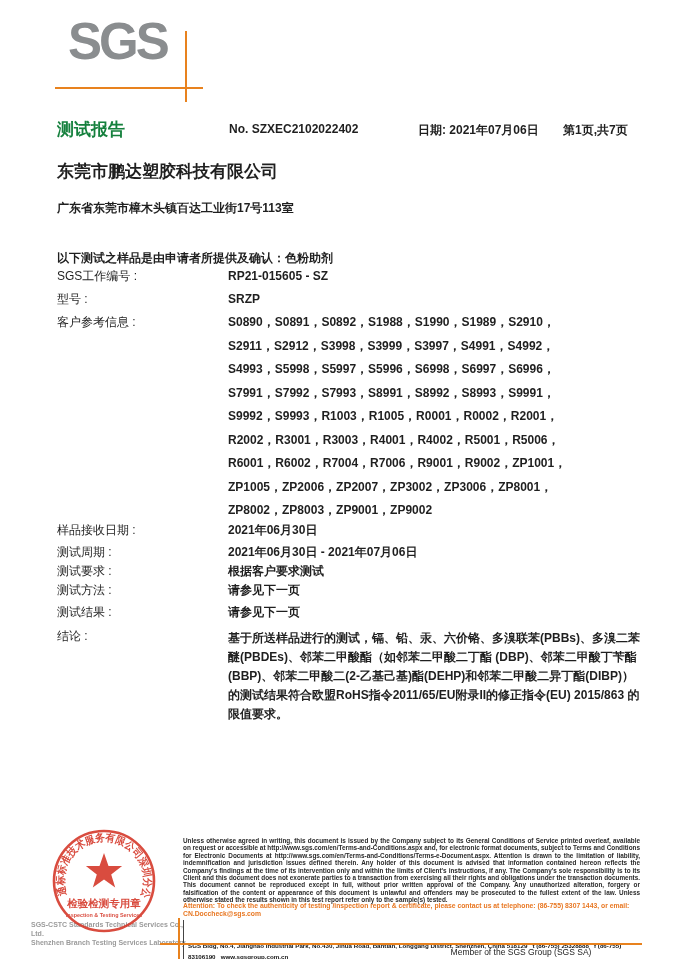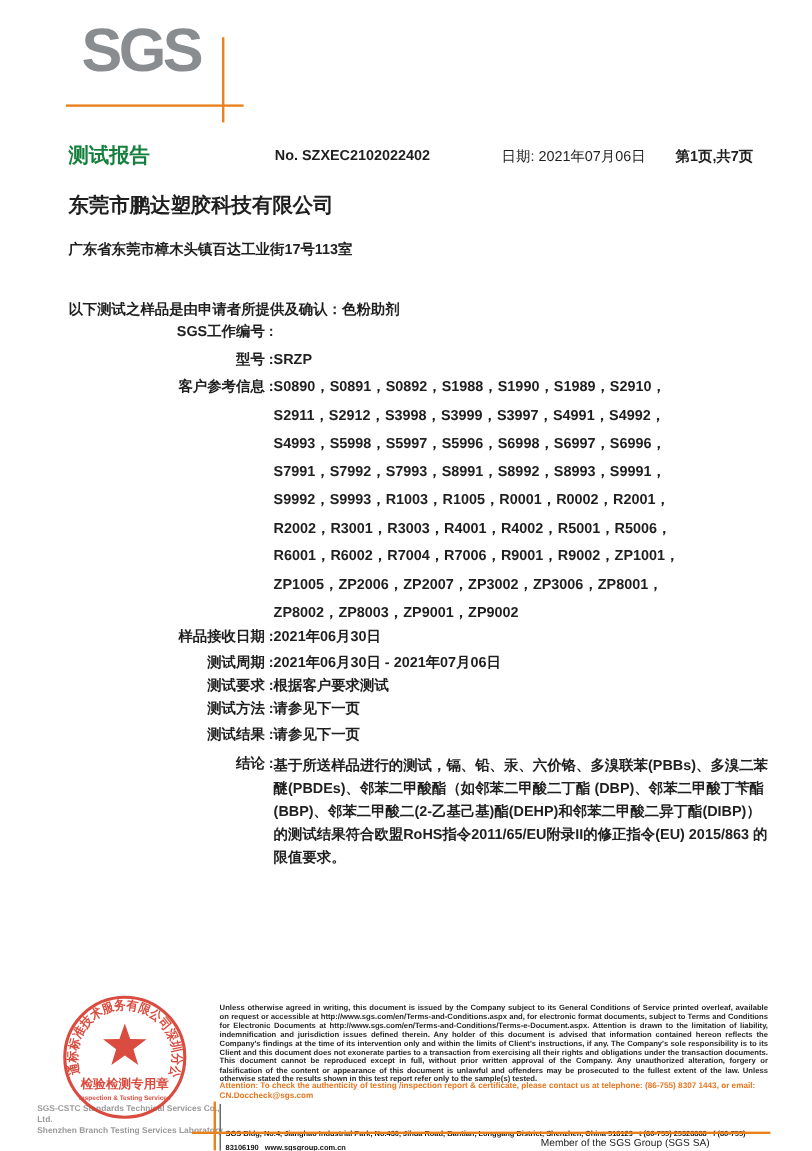--- a/index.html
+++ b/index.html
@@ -16,33 +16,33 @@
     position:absolute;left:11px;top:-8px;
     font-size:51px;font-weight:bold;letter-spacing:-3px;line-height:1;
     color:#8a8d8f;
   }
   .logo-hline{position:absolute;left:-2px;top:63px;width:148px;height:2px;background:#e8821e;}
   .logo-vline{position:absolute;left:128px;top:7px;width:2px;height:71px;background:#e8821e;}
 
   
   .report-title{position:absolute;left:57px;top:118px;font-size:17px;font-weight:bold;color:#15803d;}
   .report-no{position:absolute;left:229px;top:122px;font-size:12px;font-weight:bold;}
-  .report-date{position:absolute;left:418px;top:122px;font-size:12px;font-weight:normal;}
+  .report-date{position:absolute;left:418px;top:122px;font-size:12px;font-weight:bold;}
   .report-page{position:absolute;left:563px;top:122px;font-size:12px;font-weight:bold;}
 
   
   .applicant-name{position:absolute;left:57px;top:160px;font-size:17px;font-weight:bold;}
   .applicant-address{position:absolute;left:57px;top:200px;font-size:12px;font-weight:bold;}
 
   .sample-statement{position:absolute;left:57px;top:250px;font-size:12px;font-weight:bold;}
 
   
   .fields{position:absolute;left:57px;top:269px;width:585px;font-size:12px;}
   .row{display:flex;align-items:flex-start;}
-  .row .label{width:171px;flex:none;line-height:15px;font-weight:bold;text-align:right;}
+  .row .label{width:171px;flex:none;line-height:15px;font-weight:normal;}
   .row .value{flex:1;line-height:15px;white-space:pre-line;font-weight:bold;}
   .row.mb8{margin-bottom:8px;}
   .row.mb7{margin-bottom:7px;}
   .row.mb4{margin-bottom:4px;}
   .row.mb9{margin-bottom:9px;}
   .row .value.multiline{line-height:23.5px;margin-top:-4px;}
   .row .value.paragraph{line-height:19px;}
 
   
   .lab-name{
@@ -86,20 +86,21 @@
   <div class="report-page">第1页,共7页</div>
 
   <div class="applicant-name">东莞市鹏达塑胶科技有限公司</div>
   <div class="applicant-address">广东省东莞市樟木头镇百达工业街17号113室</div>
 
   <div class="sample-statement">以下测试之样品是由申请者所提供及确认：色粉助剂</div>
 
   <div class="fields">
     <div class="row mb8">
       <div class="label">SGS工作编号 :</div>
+      <div class="value">RP21-015605 - SZ</div>
     </div>
     <div class="row mb8">
       <div class="label">型号 :</div>
       <div class="value">SRZP</div>
     </div>
     <div class="row">
       <div class="label">客户参考信息 :</div>
       <div class="value multiline">S0890，S0891，S0892，S1988，S1990，S1989，S2910，
 S2911，S2912，S3998，S3999，S3997，S4991，S4992，
 S4993，S5998，S5997，S5996，S6998，S6997，S6996，

